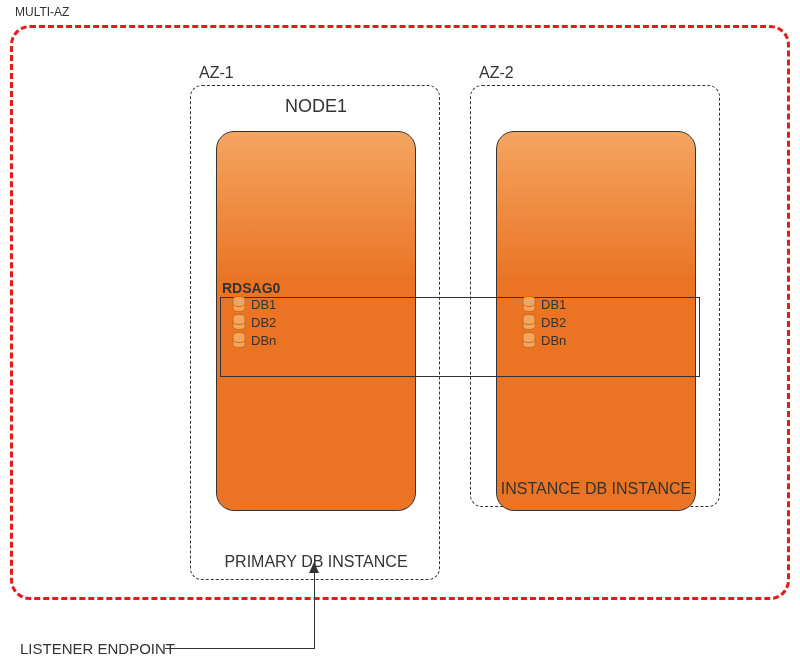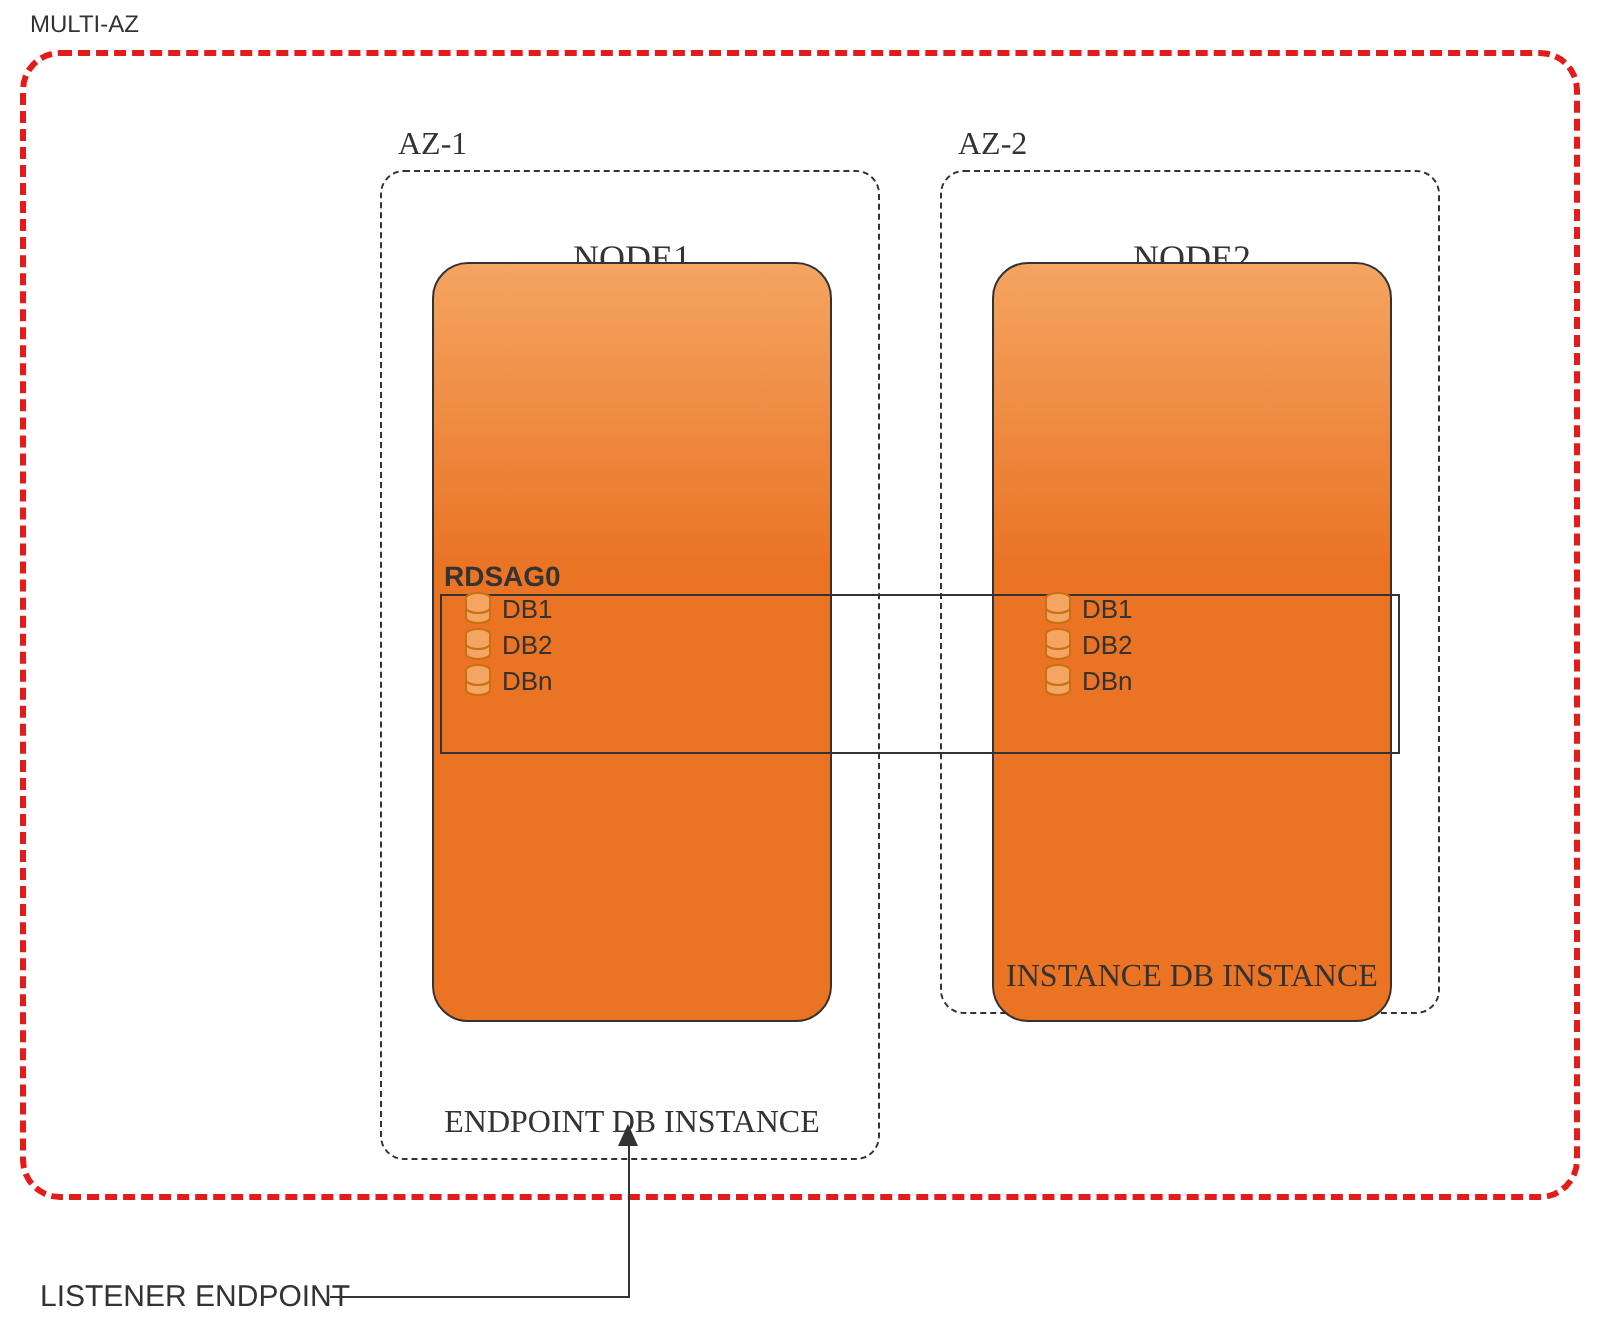--- a/index.html
+++ b/index.html
@@ -27,21 +27,20 @@
       position: absolute;
       top: 5px;
       left: 15px;
       font-size: 12px;
       color: #333;
     }
     .az-box {
       position: absolute;
       border: 1px dashed #333;
       border-radius: 12px;
-      font-family: Liberation Serif, serif;
     }
     .az-1 {
       top: 85px;
       left: 190px;
       width: 250px;
       height: 495px;
     }
     .az-2 {
       top: 85px;
       left: 470px;
@@ -60,21 +59,21 @@
       top: 45px;
       left: 25px;
       width: 200px;
       height: 380px;
       background: linear-gradient(to bottom, #f4a561 0%, #ea7324 40%, #ea7324 100%);
       border-radius: 18px;
       border: 1px solid #333;
     }
     .node-label {
       position: absolute;
-      top: 33px;
+      top: 10px;
       left: 0;
       width: 250px;
       text-align: center;
       font-size: 18px;
       color: #333;
     }
     .instance-label {
       position: absolute;
       bottom: 6px;
       left: 0;
@@ -172,26 +171,25 @@
 <body>
 
 <div class="multi-az-label">MULTI-AZ</div>
 
 <div class="multi-az-container"></div>
 
 <div class="az-box az-1">
   <div class="az-label">AZ-1</div>
   <div class="node-label">NODE1</div>
   <div class="node-box"></div>
-  <div class="instance-label">ENDPOINT DB INSTANCE</div>
+  <div class="instance-label">PRIMARY DB INSTANCE</div>
 </div>
 
 <div class="az-box az-2">
   <div class="az-label">AZ-2</div>
-  <div class="node-label">NODE2</div>
   <div class="node-box"></div>
   <div class="instance-label">INSTANCE DB INSTANCE</div>
 </div>
 
 <div class="rdsag-label">RDSAG0</div>
 <div class="rdsag-box"></div>
 
 <div class="db-list db-list-1">
   <div class="db-item">
     <span class="db-icon">

